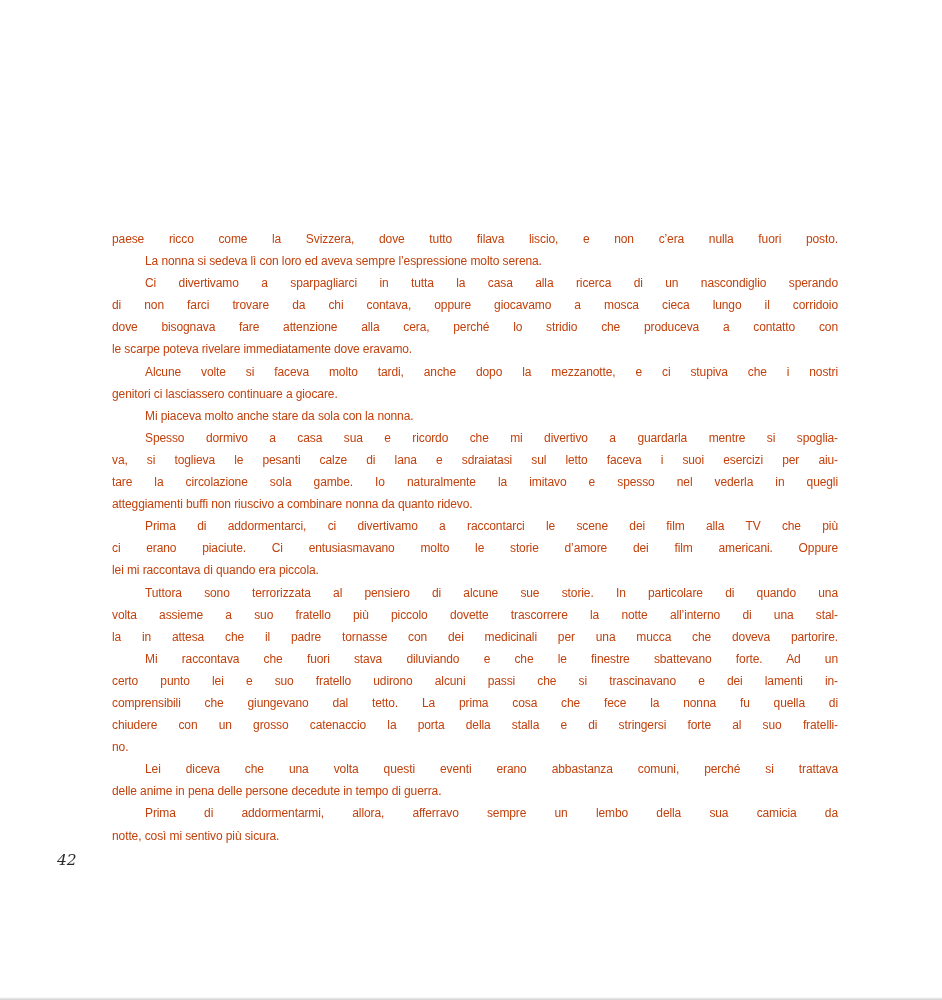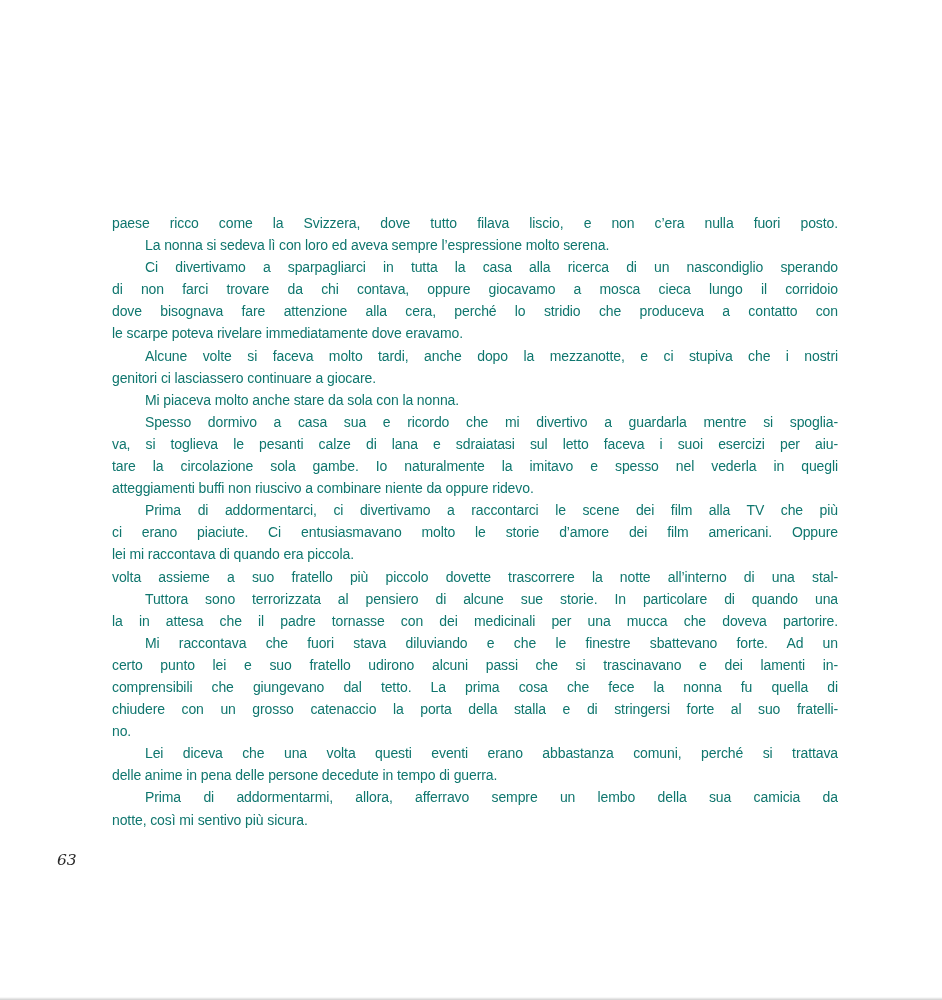--- a/index.html
+++ b/index.html
@@ -12,26 +12,26 @@
     width: 942px;
     height: 1000px;
     background: #ffffff;
     overflow: hidden;
     font-family: "Liberation Sans", sans-serif;
     color: #1d1d1d;
   }
   .text-block {
     position: absolute;
     left: 112px;
-    top: 212px;
+    top: 228px;
     width: 726px;
-    font-size: 14px;
+    font-size: 12px;
     line-height: 22.1px;
     letter-spacing: -0.1px;
-    color: #0f766e;
+    color: #c2410c;
   }
   .para {
     margin: 0;
     padding: 0;
   }
   .ln {
     text-align: left;
     white-space: normal;
   }
   .ln.j {
@@ -81,43 +81,43 @@
         <div class="ln j ind">Alcune volte si faceva molto tardi, anche dopo la mezzanotte, e ci stupiva che i nostri</div>
         <div class="ln">genitori ci lasciassero continuare a giocare.</div>
       </div>
       <div class="para">
         <div class="ln ind">Mi piaceva molto anche stare da sola con la nonna.</div>
       </div>
       <div class="para">
         <div class="ln j ind">Spesso dormivo a casa sua e ricordo che mi divertivo a guardarla mentre si spoglia-</div>
         <div class="ln j">va, si toglieva le pesanti calze di lana e sdraiatasi sul letto faceva  i suoi esercizi per aiu-</div>
         <div class="ln j">tare la circolazione sola gambe. Io naturalmente la imitavo e spesso nel vederla in quegli</div>
-        <div class="ln">atteggiamenti buffi non riuscivo a combinare niente da oppure ridevo.</div>
+        <div class="ln">atteggiamenti buffi non riuscivo a combinare nonna da quanto ridevo.</div>
       </div>
       <div class="para">
         <div class="ln j ind">Prima di addormentarci, ci divertivamo  a raccontarci le scene dei film alla TV che più</div>
         <div class="ln j">ci erano piaciute. Ci entusiasmavano molto le storie d’amore dei film americani. Oppure</div>
         <div class="ln">lei mi raccontava di quando era piccola.</div>
       </div>
       <div class="para">
+        <div class="ln j ind">Tuttora sono terrorizzata al pensiero di alcune sue storie. In particolare di quando una</div>
         <div class="ln j">volta assieme a suo fratello più piccolo dovette trascorrere la notte all’interno di una stal-</div>
-        <div class="ln j ind">Tuttora sono terrorizzata al pensiero di alcune sue storie. In particolare di quando una</div>
         <div class="ln j">la in attesa che il padre tornasse con dei medicinali per una mucca che doveva partorire.</div>
       </div>
       <div class="para">
         <div class="ln j ind">Mi raccontava che fuori stava diluviando e che le finestre sbattevano forte. Ad un</div>
         <div class="ln j">certo punto lei e suo fratello udirono alcuni passi che si trascinavano e dei lamenti in-</div>
         <div class="ln j">comprensibili che giungevano dal tetto. La prima cosa che fece la nonna fu quella di</div>
         <div class="ln j">chiudere con un grosso catenaccio la porta della stalla e di stringersi forte al suo fratelli-</div>
         <div class="ln">no.</div>
       </div>
       <div class="para">
         <div class="ln j ind">Lei diceva che una volta questi eventi erano abbastanza comuni, perché si trattava</div>
         <div class="ln">delle anime in pena delle persone decedute in tempo di guerra.</div>
       </div>
       <div class="para">
         <div class="ln j ind">Prima di addormentarmi, allora,  afferravo sempre un lembo della sua camicia da</div>
         <div class="ln">notte, così mi sentivo più sicura.</div>
       </div>
     </div>
-  <div class="page-number">63</div>
+  <div class="page-number">42</div>
   <div class="scan-edge"></div>
 </div>
 
 </body></html>

